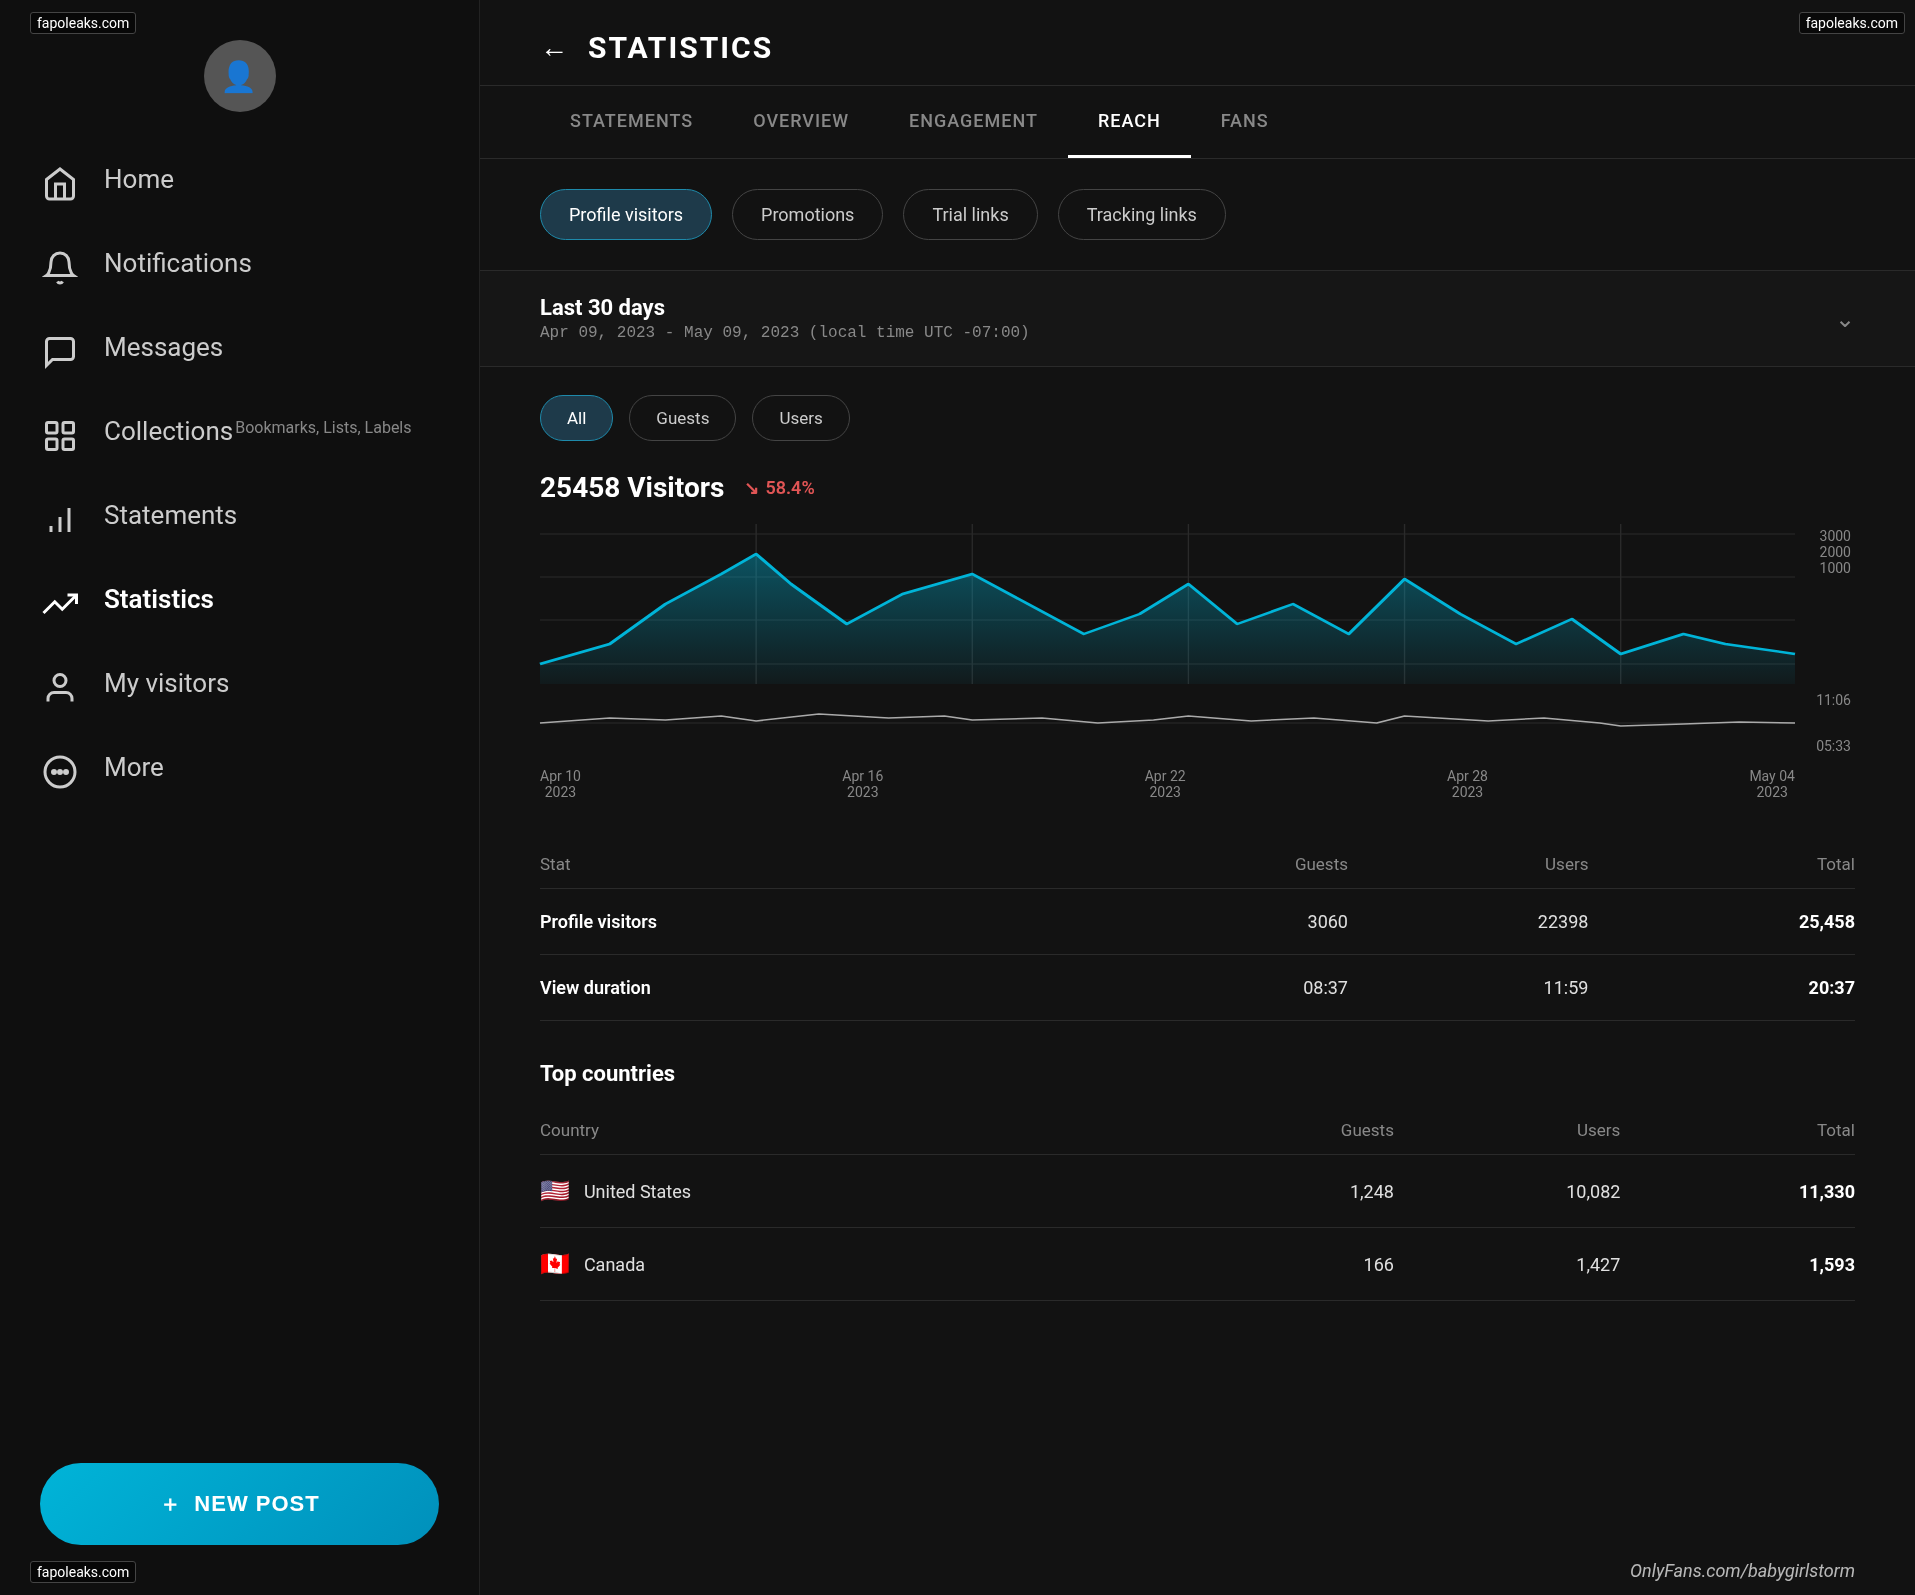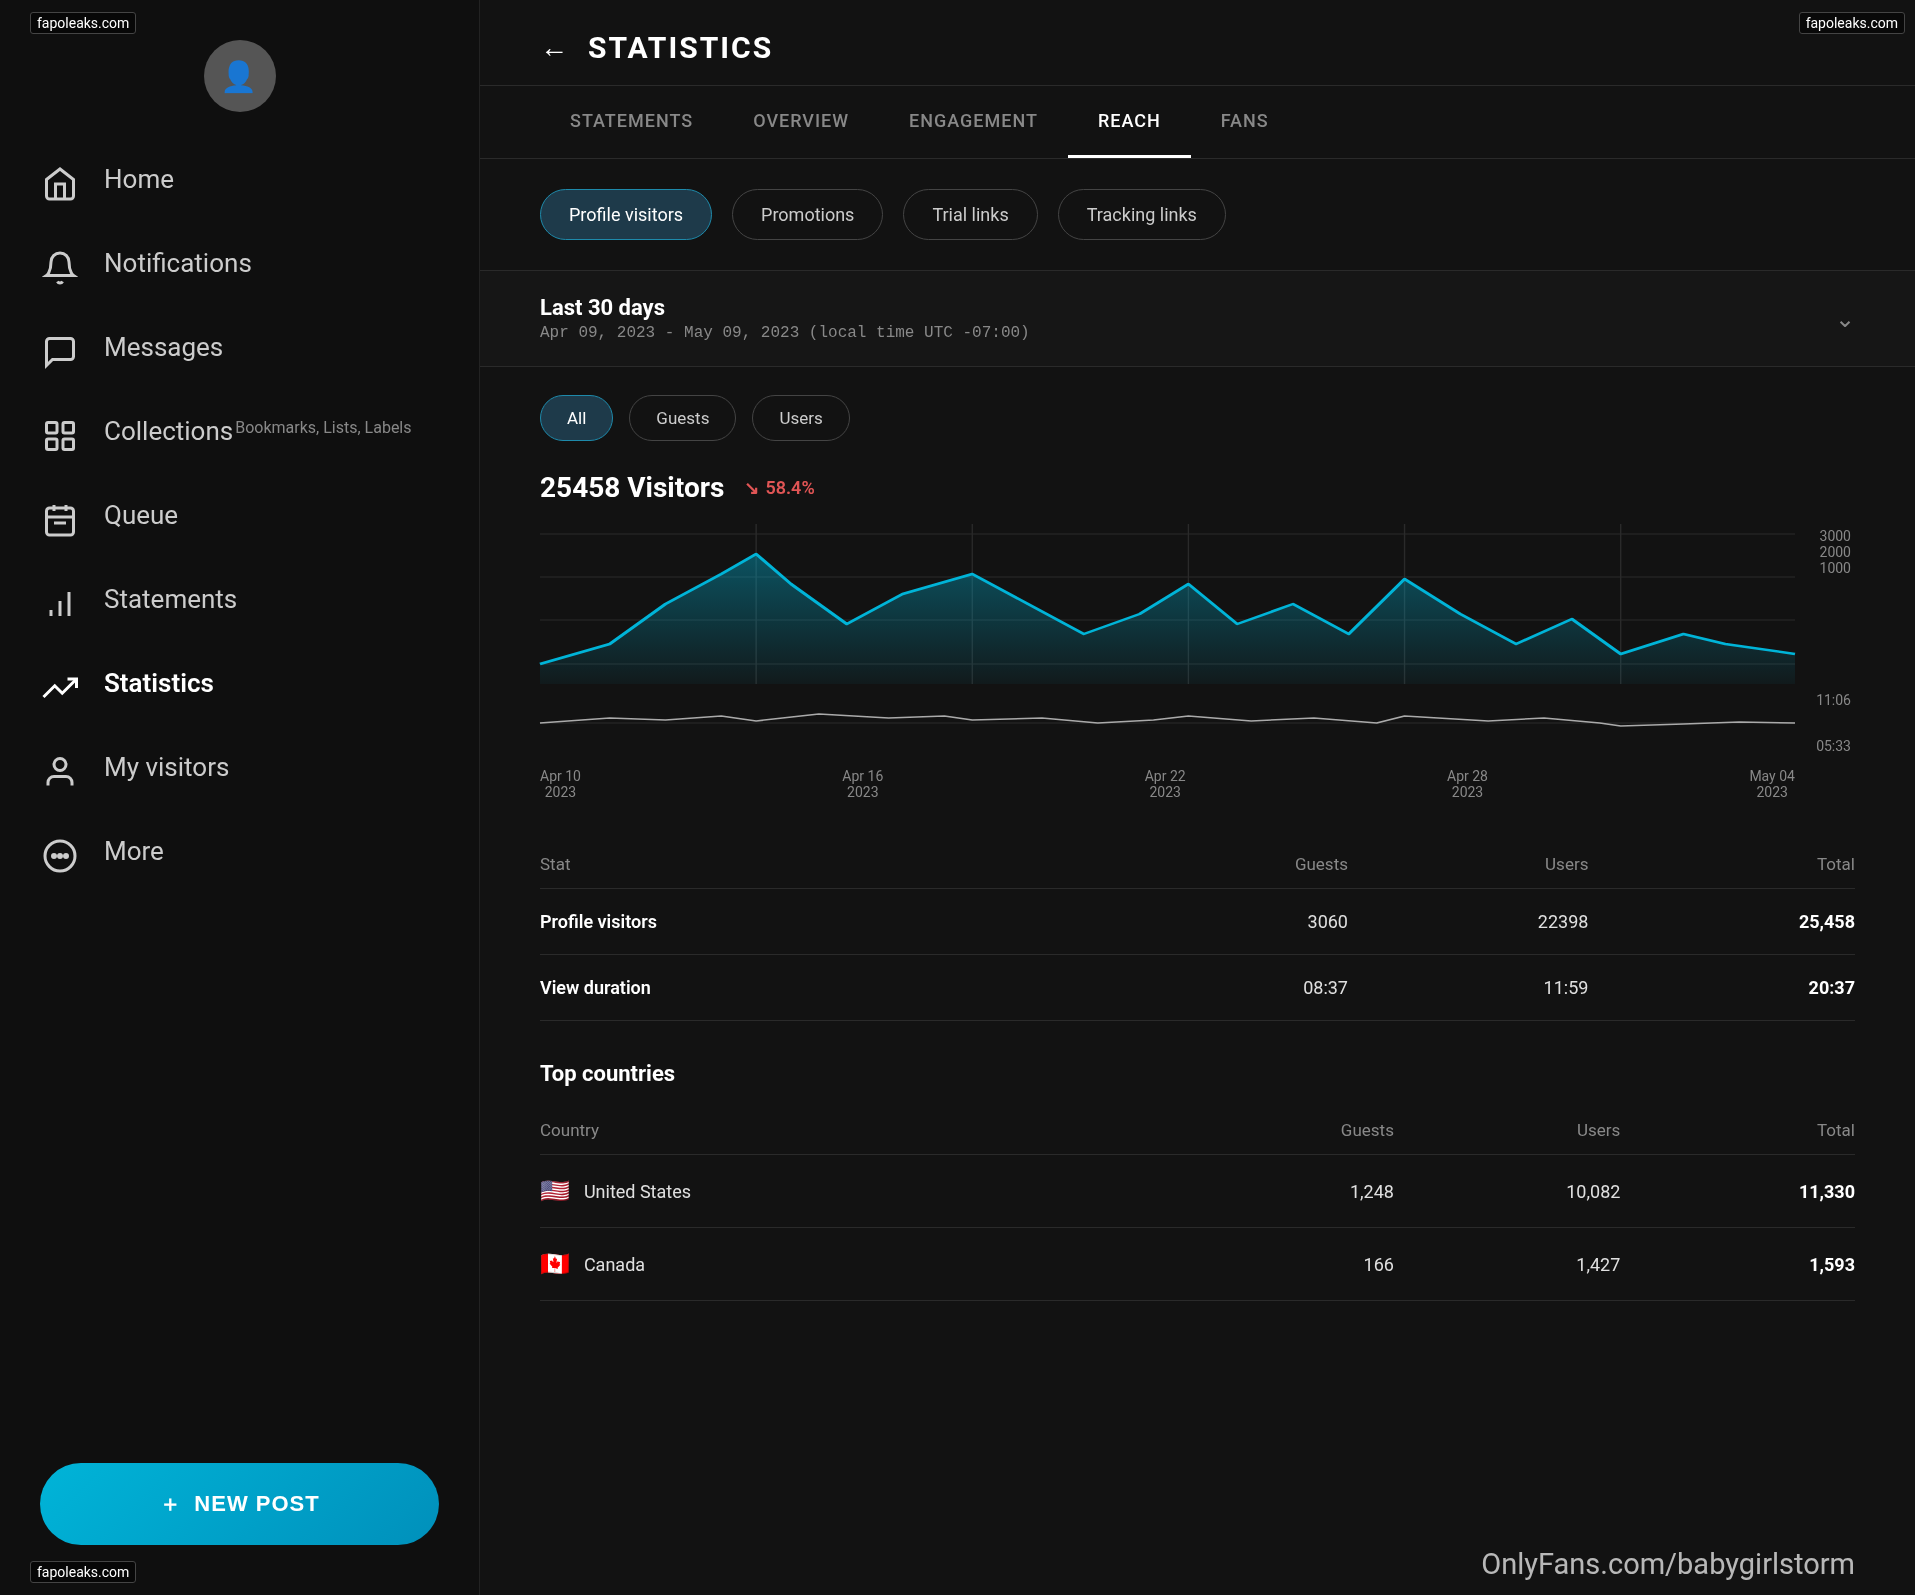--- a/index.html
+++ b/index.html
@@ -340,22 +340,23 @@
     .countries-table td:last-child { font-weight: 700; color: #fff; }
     .country-cell { display: flex; align-items: center; gap: 14px; }
     .flag-icon { font-size: 24px; }
 
     
     .bottom-watermark {
       position: fixed;
       bottom: 14px;
       right: 60px;
       color: rgba(255,255,255,0.7);
-      font-size: 29px;
+      font-size: 18px;
       font-weight: 400;
+      font-style: italic;
     }
 
     
     svg.chart-svg {
       width: 100%;
       height: 100%;
       overflow: visible;
     }
   </style>
 </head>
@@ -401,32 +402,20 @@
             <rect x="3" y="3" width="7" height="7" rx="1"></rect>
             <rect x="14" y="3" width="7" height="7" rx="1"></rect>
             <rect x="3" y="14" width="7" height="7" rx="1"></rect>
             <rect x="14" y="14" width="7" height="7" rx="1"></rect>
           </svg>
         </div>
         <div class="nav-item-multi">
           <span>Collections</span>
           <span class="collections-sub">Bookmarks, Lists, Labels</span>
         </div>
-      </div>
-      <div class="nav-item">
-        <div class="nav-icon">
-          <svg viewBox="0 0 24 24">
-            <rect x="3" y="4" width="18" height="18" rx="2"></rect>
-            <line x1="16" y1="2" x2="16" y2="6"></line>
-            <line x1="8" y1="2" x2="8" y2="6"></line>
-            <line x1="3" y1="10" x2="21" y2="10"></line>
-            <line x1="8" y1="14" x2="16" y2="14"></line>
-          </svg>
-        </div>
-        <span>Queue</span>
       </div>
       <div class="nav-item">
         <div class="nav-icon">
           <svg viewBox="0 0 24 24">
             <line x1="12" y1="20" x2="12" y2="10"></line>
             <line x1="18" y1="20" x2="18" y2="4"></line>
             <line x1="6" y1="20" x2="6" y2="16"></line>
           </svg>
         </div>
         <span>Statements</span>

